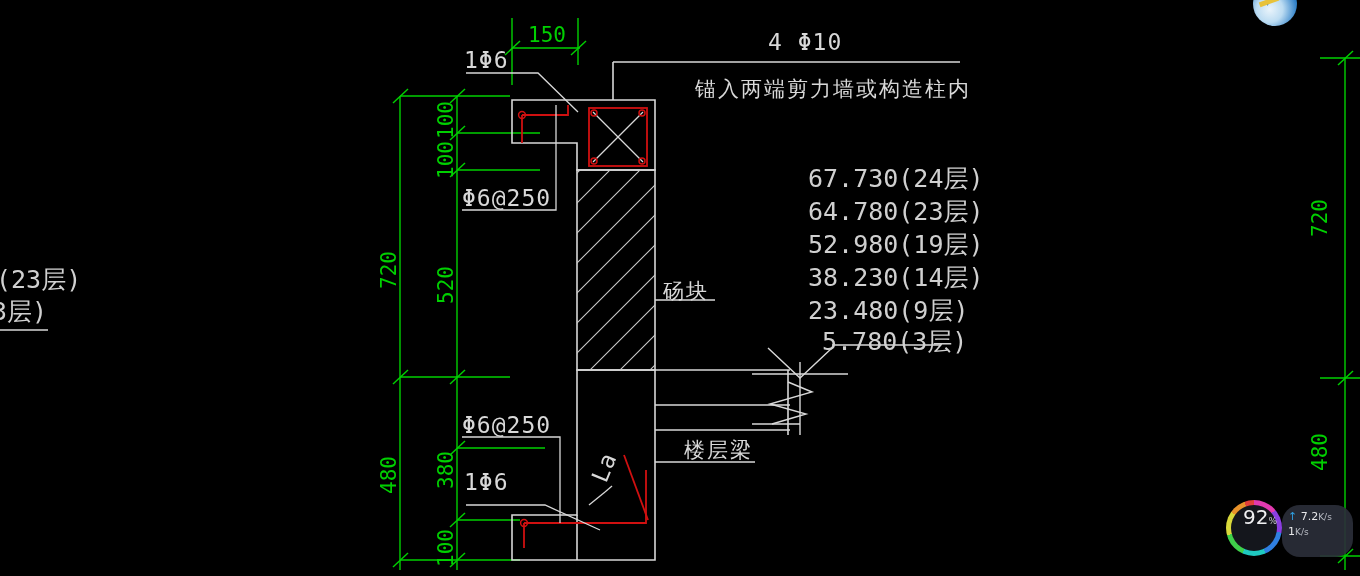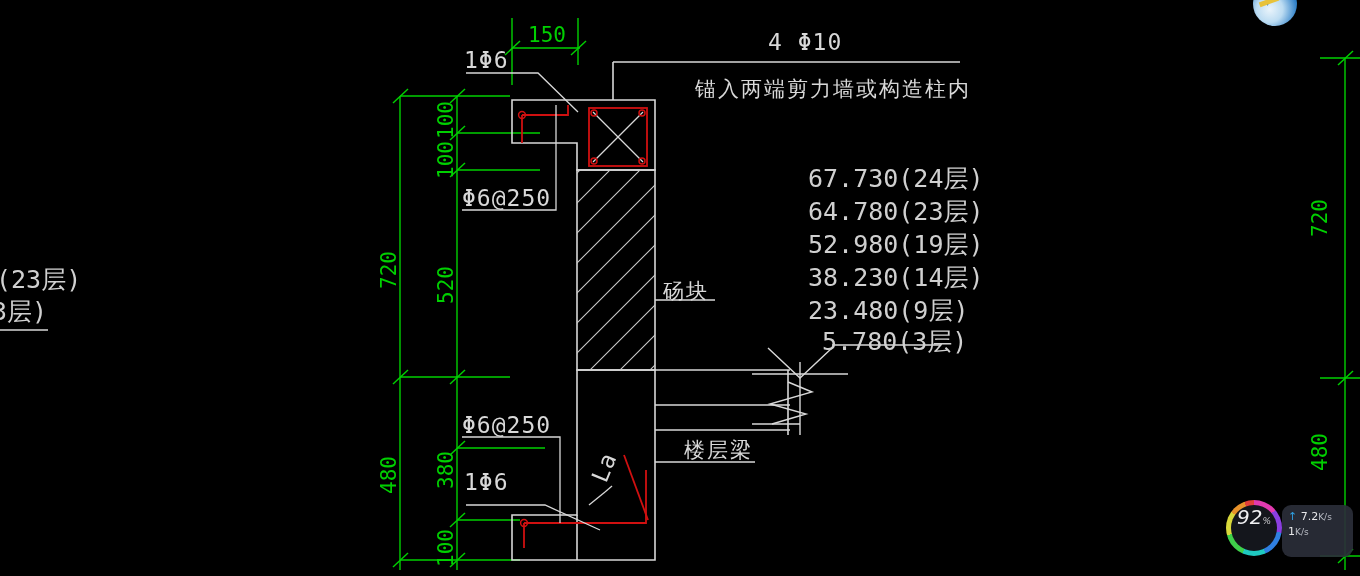--- a/index.html
+++ b/index.html
@@ -12,33 +12,33 @@
            font-size:23px;letter-spacing:1px;}
   .cadtext-cn{fill:#d8d8d8;font-family:"DejaVu Sans","Liberation Sans",sans-serif;
               font-size:21px;letter-spacing:2px;}
   .dimtext{fill:#00d000;font-family:"DejaVu Sans Mono","Liberation Mono",monospace;
            font-size:21px;letter-spacing:0px;}
   .elev{fill:#d0d0d0;font-family:"DejaVu Sans Mono","Liberation Mono",monospace;
         font-size:25px;}
 
   
   #netwidget{position:absolute;left:1282px;top:505px;width:71px;height:52px;
-     background:rgba(42,46,56,0.92);border-radius:9px;}
+     background:rgba(42,46,56,0.92);border-radius:18px;}
   #netrow1,#netrow2{position:absolute;left:6px;color:#e8e8ea;font-size:11px;
      font-family:"DejaVu Sans","Liberation Sans",sans-serif;white-space:nowrap;}
   #netrow1{top:5px;} #netrow2{top:20px;}
   .unit{font-size:9px;color:#b9bcc4;}
   .arrow-up{color:#2f9fe0;font-size:11px;}
   #cpuring{position:absolute;left:1226px;top:500px;width:56px;height:56px;border-radius:50%;
     background:conic-gradient(#e23ab0 0deg 50deg,#8b3fe0 50deg 100deg,#2f7fe0 100deg 155deg,
       #1fc9c0 155deg 205deg,#3fd04a 205deg 255deg,#d8d83a 255deg 305deg,#e8922a 305deg 340deg,
       #e2403a 340deg 360deg);
     display:flex;align-items:center;justify-content:center;}
   #cpuinner{width:46px;height:46px;border-radius:50%;background:#14161c;
-    display:flex;align-items:baseline;justify-content:center;font-style:italic;}
+    display:flex;align-items:baseline;justify-content:flex-end;}
   #cpuval{color:#f0f0f2;font-size:20px;font-family:"DejaVu Sans","Liberation Sans",sans-serif;}
   #cpupct{color:#c8c8cc;font-size:9px;}
   #appicon{position:absolute;left:1253px;top:-18px;width:44px;height:44px;border-radius:50%;
     background:radial-gradient(circle at 38% 62%,#eaf4fb 0%,#bcdcf2 34%,#2f80c8 70%,#10427a 100%);
     overflow:hidden;}
   #appicon .sh1{position:absolute;left:14px;top:4px;width:0;height:0;
     border-left:16px solid #1b6fc0;border-bottom:20px solid transparent;}
   #appicon .sh2{position:absolute;left:6px;top:17px;width:20px;height:5px;
     background:#e8c23a;transform:rotate(-20deg);}
 </style>

